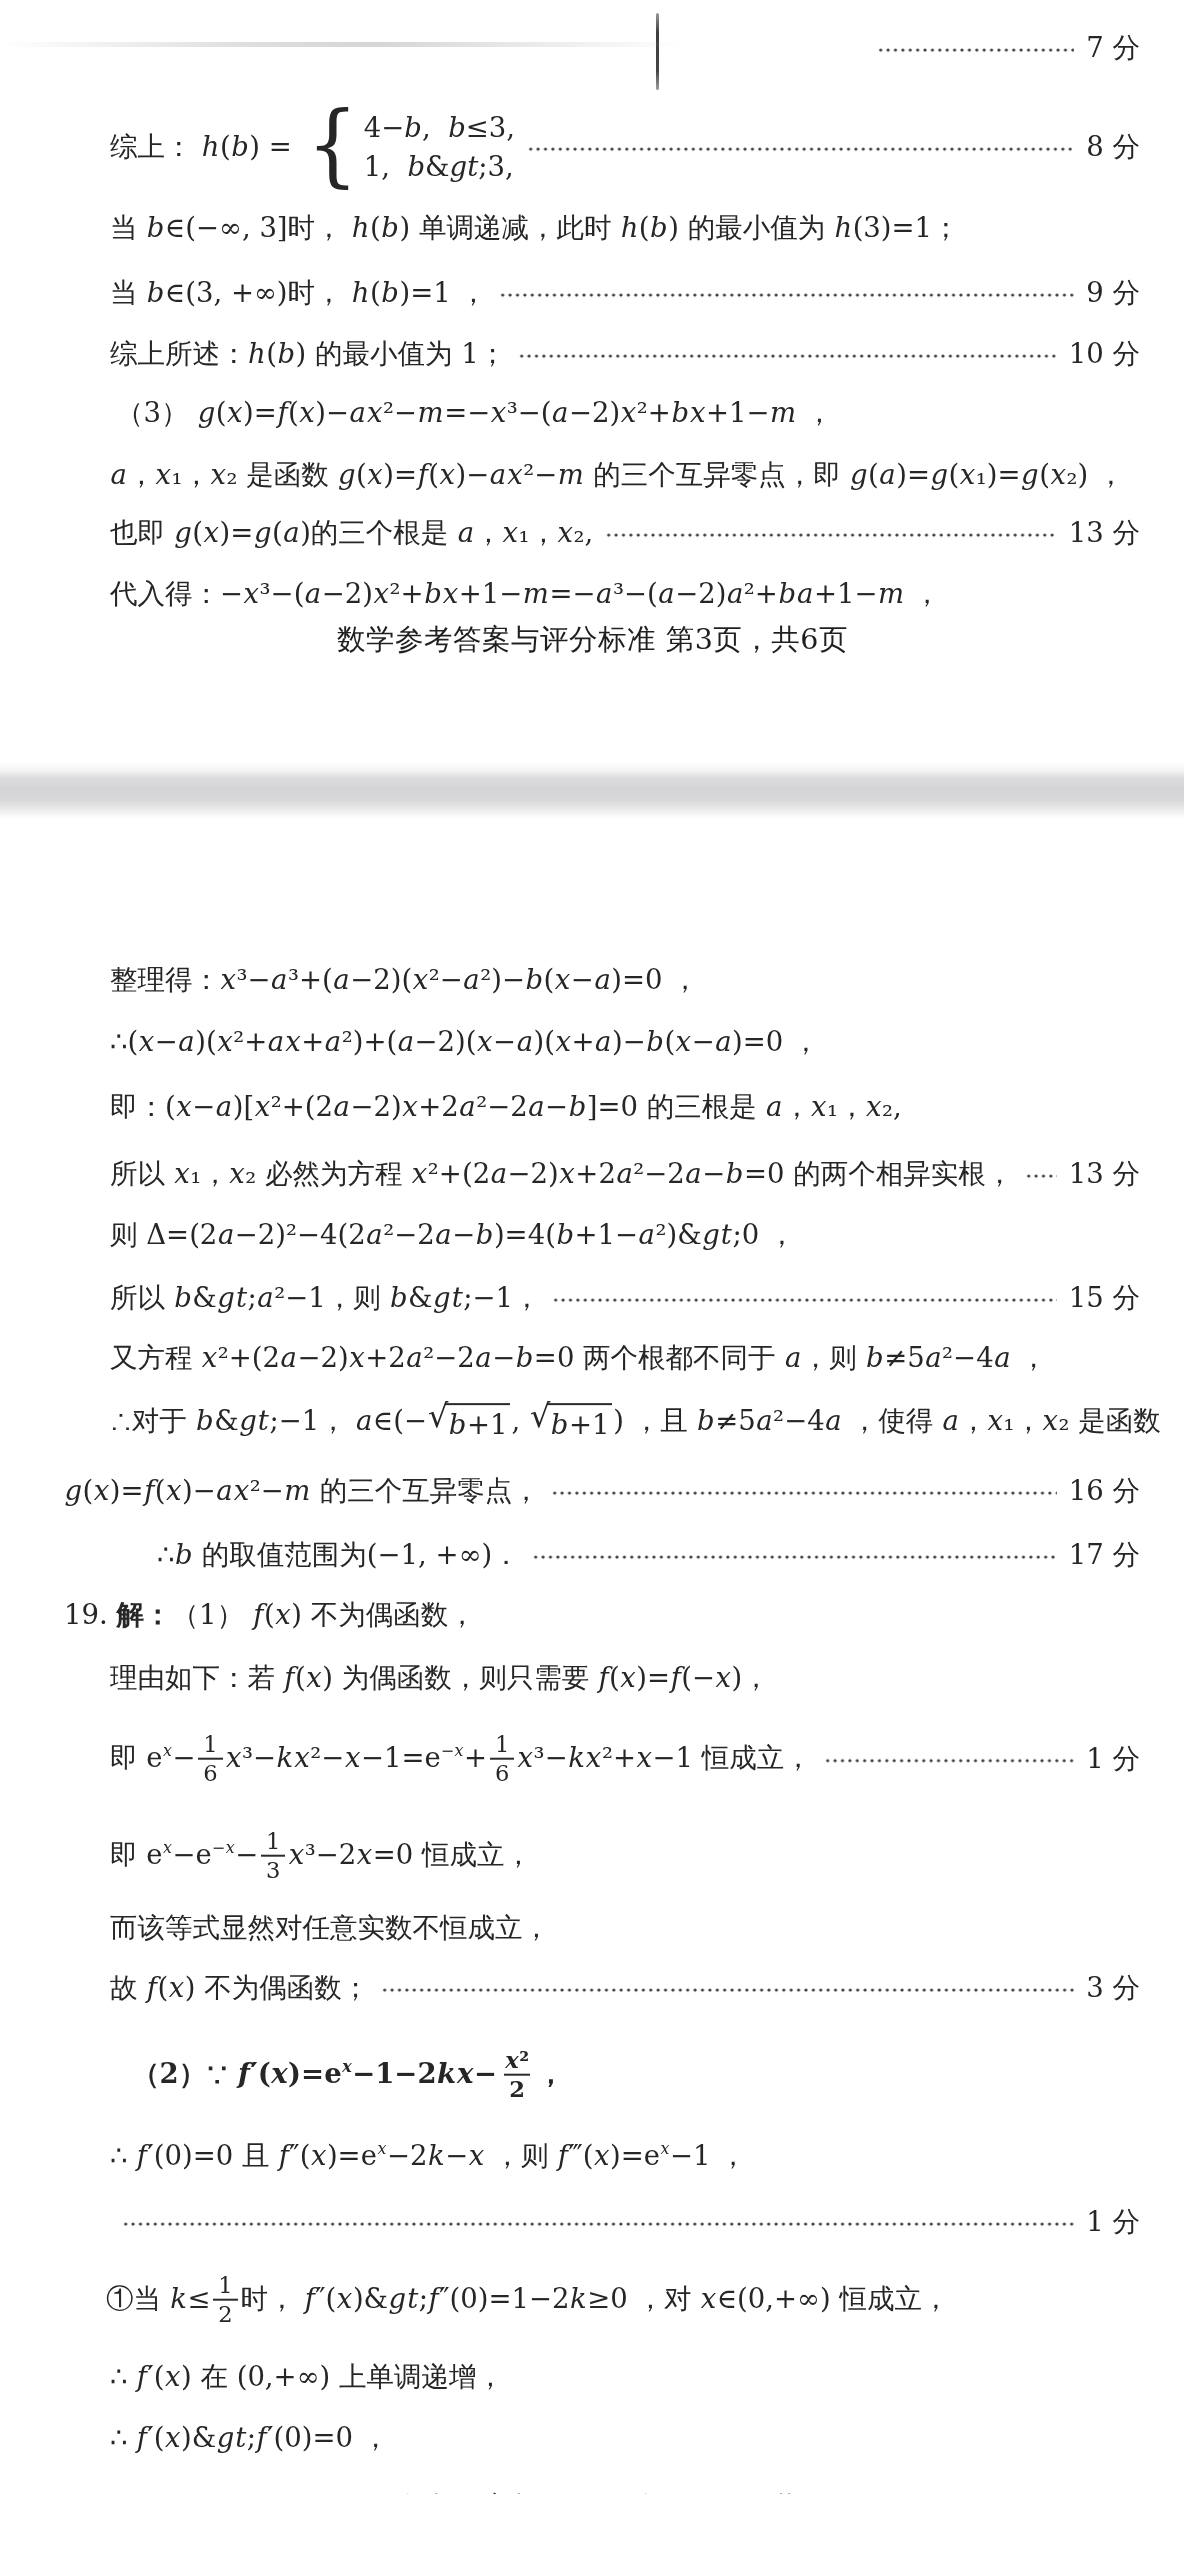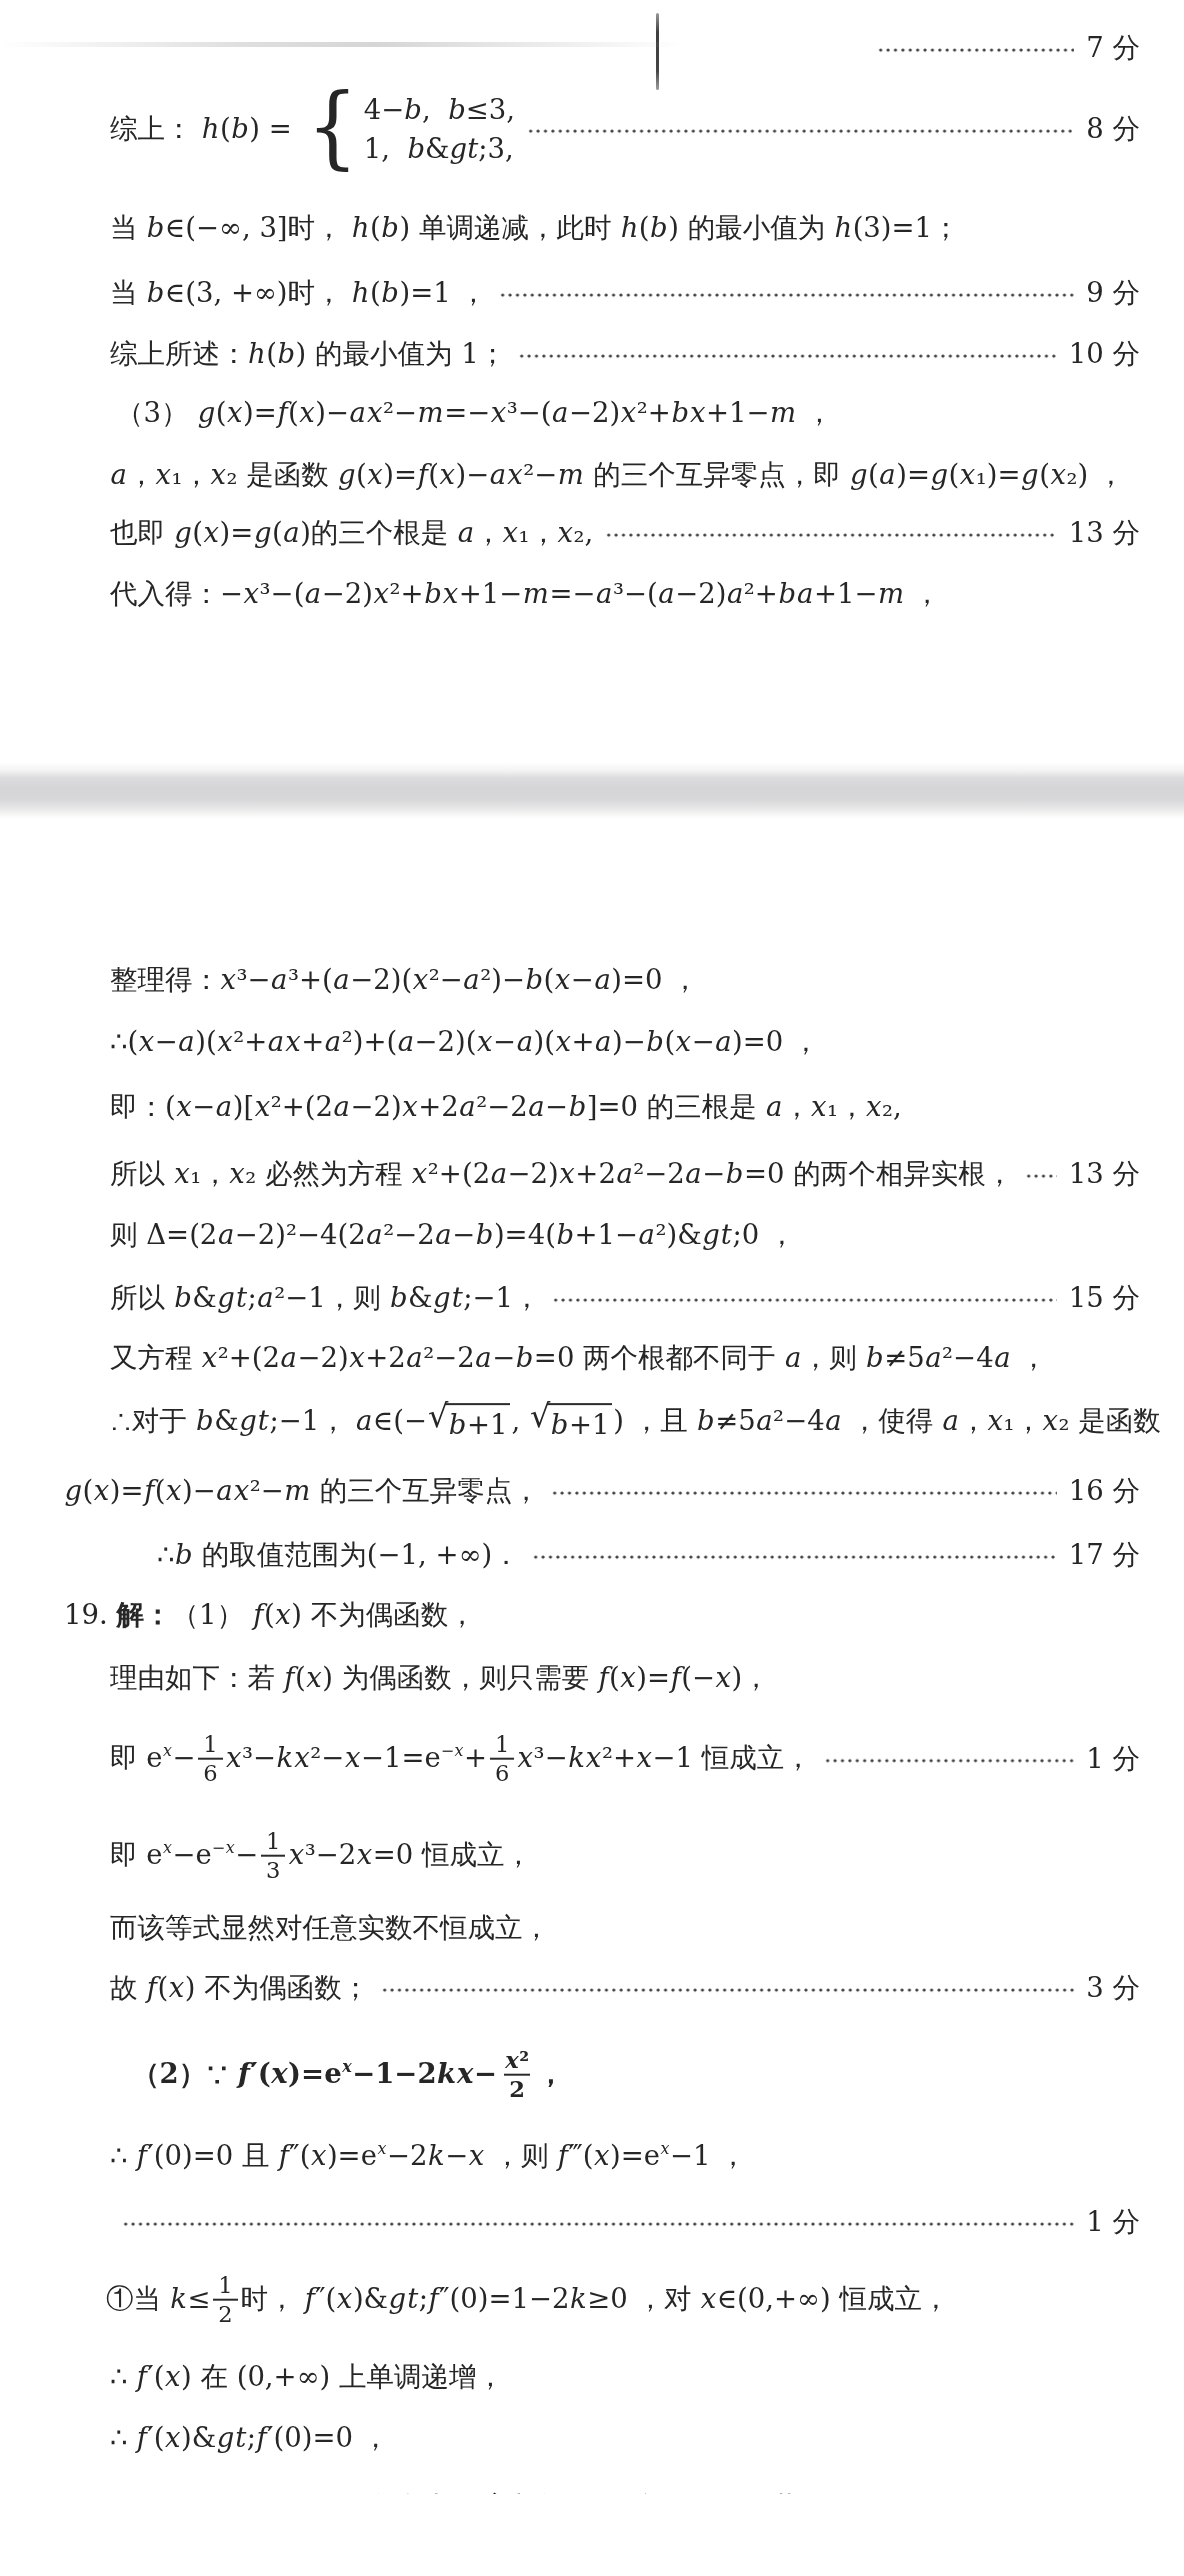--- a/index.html
+++ b/index.html
@@ -62,21 +62,21 @@
 </style>
 </head>
 <body>
 
 <div id="screen">
   <div class="v-line-artifact"></div>
   <div class="smear-artifact"></div>
 
   <div id="lines-layer">
       <div class="line leader" style="top: 48px; left: 865px;"><span class="dots"></span><span class="score">7 分</span></div>
-      <div class="line leader" style="top: 129px; left: 110px;"><span class="txt">综上： <i>h</i>(<i>b</i>) = </span><span class="brace-group"><span class="brace">{</span><span class="cases"><span class="case-row">4−<i>b</i>,  <i>b</i>≤3,</span><span class="case-row">1,  <i>b</i>&amp;<i>g</i><i>t</i>;3,</span></span></span><span class="dots"></span><span class="score">8 分</span></div>
+      <div class="line leader" style="top: 147px; left: 110px;"><span class="txt">综上： <i>h</i>(<i>b</i>) = </span><span class="brace-group"><span class="brace">{</span><span class="cases"><span class="case-row">4−<i>b</i>,  <i>b</i>≤3,</span><span class="case-row">1,  <i>b</i>&amp;<i>g</i><i>t</i>;3,</span></span></span><span class="dots"></span><span class="score">8 分</span></div>
       <div class="line" style="top: 228px; left: 110px;"><span class="txt">当 <i>b</i>∈(−∞, 3]时， <i>h</i>(<i>b</i>) 单调递减，此时 <i>h</i>(<i>b</i>) 的最小值为 <i>h</i>(3)=1；</span></div>
       <div class="line leader" style="top: 293px; left: 110px;"><span class="txt">当 <i>b</i>∈(3, +∞)时， <i>h</i>(<i>b</i>)=1 ，</span><span class="dots"></span><span class="score">9 分</span></div>
       <div class="line leader" style="top: 354px; left: 110px;"><span class="txt">综上所述：<i>h</i>(<i>b</i>) 的最小值为 1；</span><span class="dots"></span><span class="score">10 分</span></div>
       <div class="line" style="top: 413px; left: 116px;"><span class="txt">（3） <i>g</i>(<i>x</i>)=<i>f</i>(<i>x</i>)−<i>a</i><i>x</i>²−<i>m</i>=−<i>x</i>³−(<i>a</i>−2)<i>x</i>²+<i>b</i><i>x</i>+1−<i>m</i> ，</span></div>
       <div class="line" style="top: 475px; left: 110px;"><span class="txt"><i>a</i>，<i>x</i>₁，<i>x</i>₂ 是函数 <i>g</i>(<i>x</i>)=<i>f</i>(<i>x</i>)−<i>a</i><i>x</i>²−<i>m</i> 的三个互异零点，即 <i>g</i>(<i>a</i>)=<i>g</i>(<i>x</i>₁)=<i>g</i>(<i>x</i>₂) ，</span></div>
       <div class="line leader" style="top: 533px; left: 110px;"><span class="txt">也即 <i>g</i>(<i>x</i>)=<i>g</i>(<i>a</i>)的三个根是 <i>a</i>，<i>x</i>₁，<i>x</i>₂,</span><span class="dots"></span><span class="score">13 分</span></div>
       <div class="line" style="top: 594px; left: 110px;"><span class="txt">代入得：−<i>x</i>³−(<i>a</i>−2)<i>x</i>²+<i>b</i><i>x</i>+1−<i>m</i>=−<i>a</i>³−(<i>a</i>−2)<i>a</i>²+<i>b</i><i>a</i>+1−<i>m</i> ，</span></div>
       <div class="line" style="top: 980px; left: 110px;"><span class="txt">整理得：<i>x</i>³−<i>a</i>³+(<i>a</i>−2)(<i>x</i>²−<i>a</i>²)−<i>b</i>(<i>x</i>−<i>a</i>)=0 ，</span></div>
       <div class="line" style="top: 1042px; left: 110px;"><span class="txt">∴(<i>x</i>−<i>a</i>)(<i>x</i>²+<i>a</i><i>x</i>+<i>a</i>²)+(<i>a</i>−2)(<i>x</i>−<i>a</i>)(<i>x</i>+<i>a</i>)−<i>b</i>(<i>x</i>−<i>a</i>)=0 ，</span></div>
       <div class="line" style="top: 1107px; left: 110px;"><span class="txt">即：(<i>x</i>−<i>a</i>)[<i>x</i>²+(2<i>a</i>−2)<i>x</i>+2<i>a</i>²−2<i>a</i>−<i>b</i>]=0 的三根是 <i>a</i>，<i>x</i>₁，<i>x</i>₂,</span></div>
@@ -94,20 +94,21 @@
       <div class="line" style="top: 1928px; left: 110px;"><span class="txt">而该等式显然对任意实数不恒成立，</span></div>
       <div class="line leader" style="top: 1988px; left: 110px;"><span class="txt">故 <i>f</i>(<i>x</i>) 不为偶函数；</span><span class="dots"></span><span class="score">3 分</span></div>
       <div class="line" style="top: 2075px; left: 132px; font-weight: bold;"><span class="txt">（2）∵ <i>f</i>′(<i>x</i>)=e<sup><i>x</i></sup>−1−2<i>k</i><i>x</i>−<span class="frac"><span class="num"><i>x</i>²</span><span class="den">2</span></span>，</span></div>
       <div class="line" style="top: 2156px; left: 110px;"><span class="txt">∴ <i>f</i>′(0)=0 且 <i>f</i>″(<i>x</i>)=e<sup><i>x</i></sup>−2<i>k</i>−<i>x</i> ，则 <i>f</i>‴(<i>x</i>)=e<sup><i>x</i></sup>−1 ，</span></div>
       <div class="line leader" style="top: 2222px; left: 110px;"><span class="dots"></span><span class="score">1 分</span></div>
       <div class="line" style="top: 2300px; left: 106px;"><span class="txt">①当 <i>k</i>≤<span class="frac"><span class="num">1</span><span class="den">2</span></span>时， <i>f</i>″(<i>x</i>)&amp;<i>g</i><i>t</i>;<i>f</i>″(0)=1−2<i>k</i>≥0 ，对 <i>x</i>∈(0,+∞) 恒成立，</span></div>
       <div class="line" style="top: 2377px; left: 110px;"><span class="txt">∴ <i>f</i>′(<i>x</i>) 在 (0,+∞) 上单调递增，</span></div>
       <div class="line" style="top: 2438px; left: 110px;"><span class="txt">∴ <i>f</i>′(<i>x</i>)&amp;<i>g</i><i>t</i>;<i>f</i>′(0)=0 ，</span></div>
     </div>
 
+  <div class="page-footer footer-p3">数学参考答案与评分标准 第3页，共6页</div>
 
   <div class="separator-band"></div>
 
   <div class="page-footer footer-p4">数学参考答案与评分标准 第4页，共6页</div>
 
   <div class="black-bar"></div>
 </div>
 
 
 </body></html>

